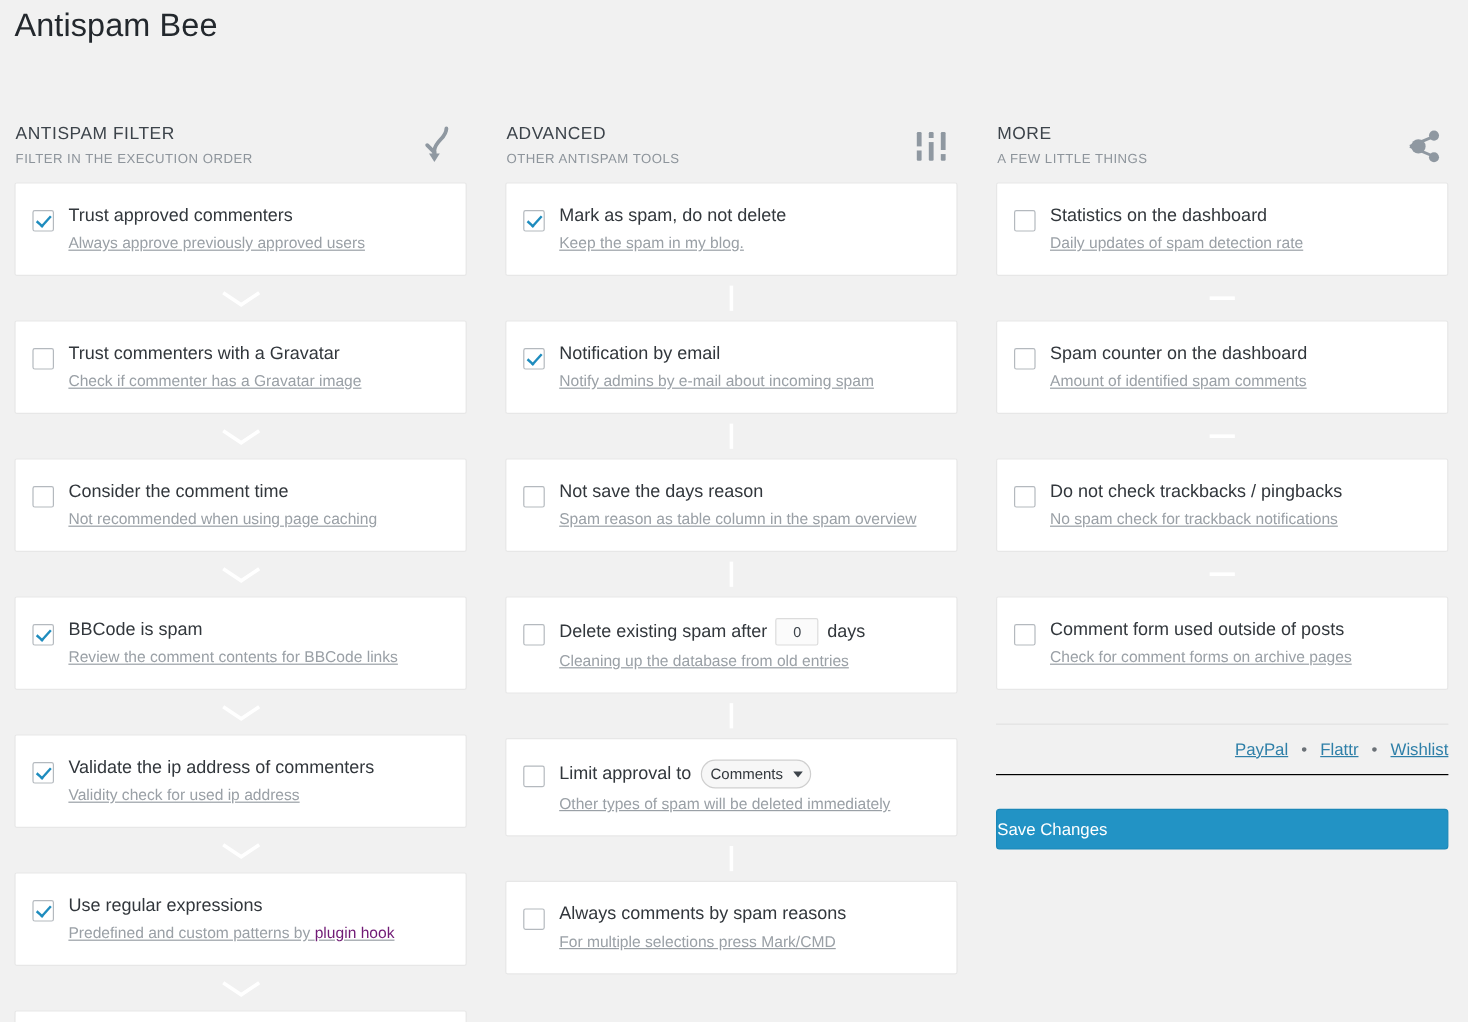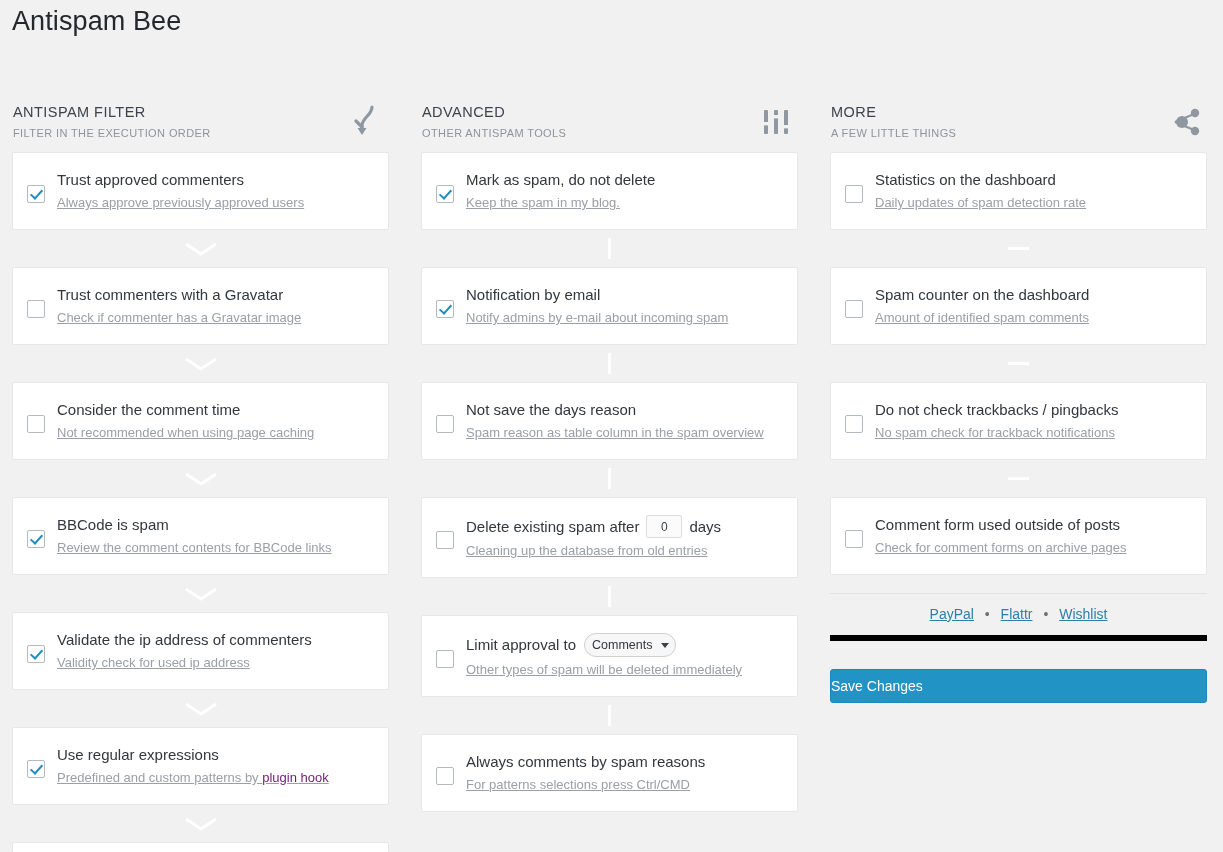--- a/index.html
+++ b/index.html
@@ -63,21 +63,21 @@
   }
 
   .cards { display: block; }
 
   .card {
     background: #ffffff;
     border: 1px solid #e7e7e7;
     border-radius: 2px;
     padding: 17px 16px 17px 14px;
     display: flex;
-    align-items: center;
+    align-items: flex-start;
     min-height: 71px;
   }
 
   .cbox {
     flex: 0 0 18px;
     width: 18px; height: 18px;
     margin-top: 5px;
     margin-right: 12px;
     border: 1px solid #b4b9be;
     background: #fff;
@@ -157,25 +157,25 @@
     height: 37px;
     display: flex;
     align-items: center;
     justify-content: center;
   }
   .sep-chevron svg { display: block; }
   .sep-bar { width: 3px; height: 21px; background: #ffffff; }
   .sep-dash { width: 21px; height: 3px; background: #ffffff; }
 
   .donate {
-    margin-top: 18px;
+    margin-top: 28px;
     border-top: 1px solid #e2e2e2;
-    border-bottom: 6px solid #000000;
+    border-bottom: 1px solid #000000;
     padding: 12px 0 13px;
-    text-align: center;
+    text-align: right;
     font-size: 14px;
     color: #8d949b;
   }
   .donate a { color: #2e7fa8; text-decoration: underline; }
   .donate .dot { margin: 0 7px; color: #6b7177; }
 
   .save-btn {
     display: block;
     width: 100%;
     margin-top: 28px;
@@ -394,21 +394,21 @@
         </div>
 
         <div class="sep">
             <span class="sep-bar"></span>
           </div>
 
         <div class="card">
           <span class="cbox"></span>
           <div class="card-body">
             <div class="card-title">Always comments by spam reasons</div>
-            <div class="card-desc">For patterns selections press Ctrl/CMD</div>
+            <div class="card-desc">For multiple selections press Mark/CMD</div>
           </div>
         </div>
 
       </div>
     </div>
 
     <div class="column">
       <div class="col-head">
         <div class="col-head-title">MORE</div>
         <div class="col-head-sub">A FEW LITTLE THINGS</div>

